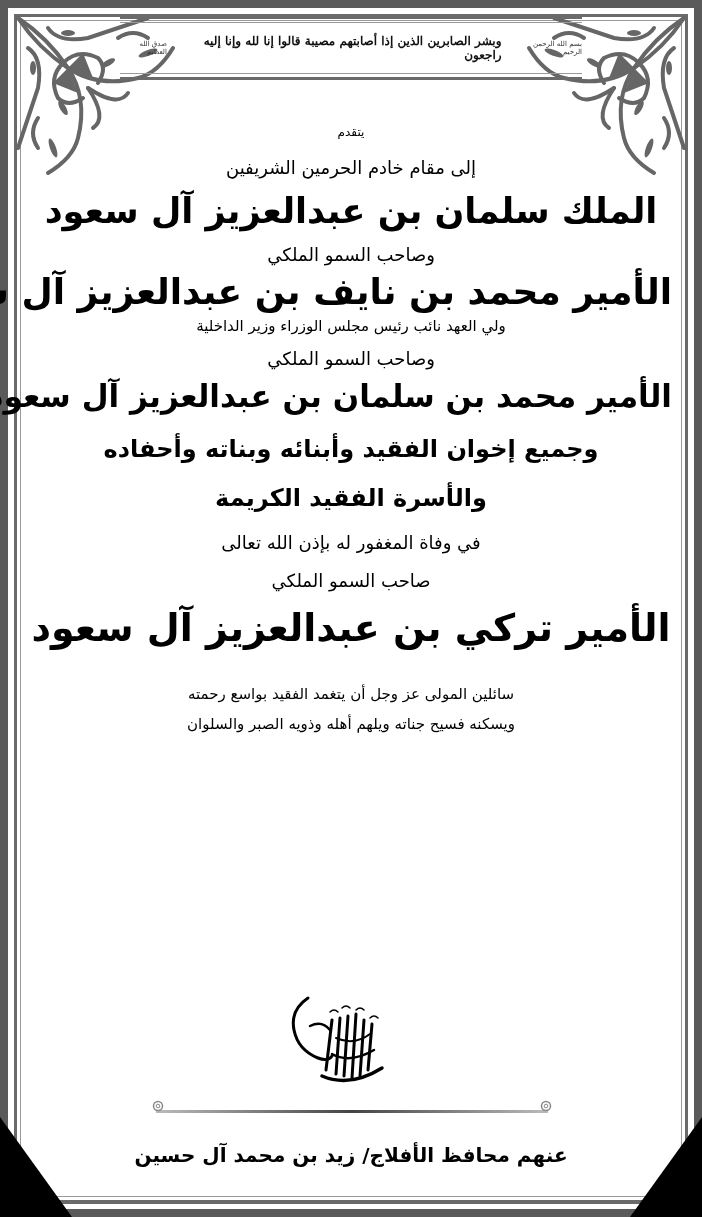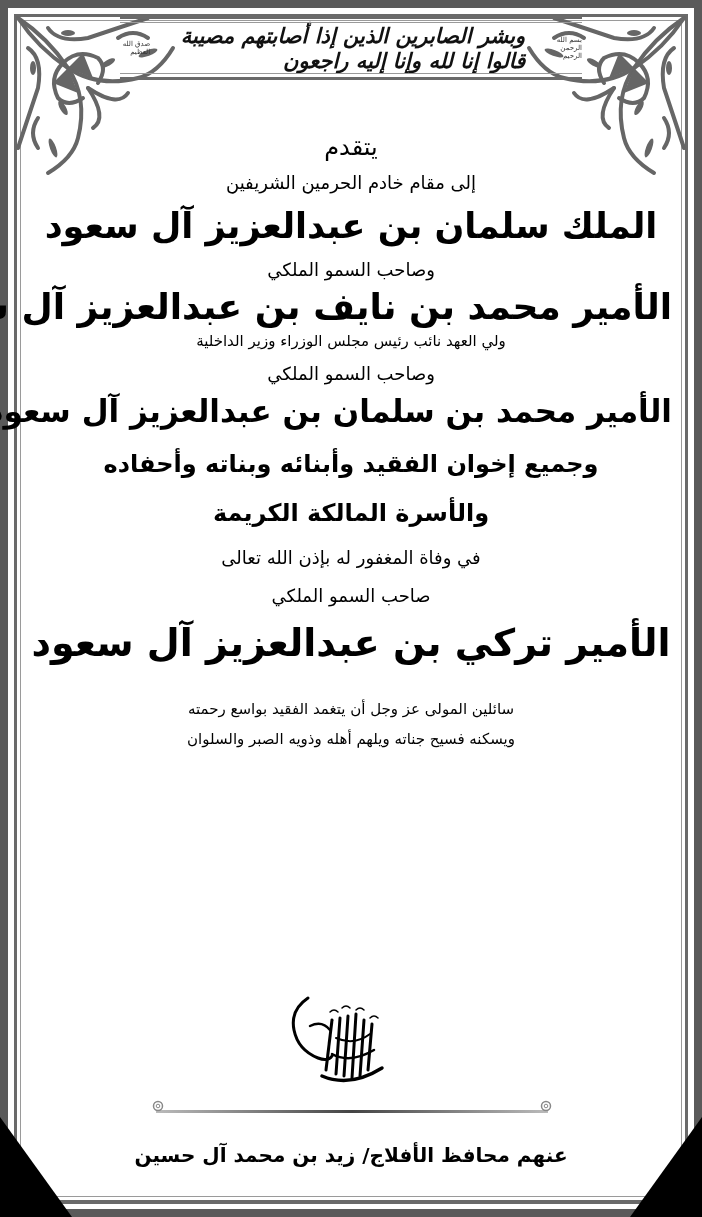--- a/index.html
+++ b/index.html
@@ -40,34 +40,34 @@
   }
   .banner::before, .banner::after {
     content: ""; position: absolute; left: 0; right: 0; height: 1px; background: #9a9a9a;
   }
   .banner::before { top: 3px; }
   .banner::after { bottom: 3px; }
   .banner-small {
     font-family: "DejaVu Serif", serif; font-size: 7px; color: #333;
   }
   .banner-verse {
-    font-family: "DejaVu Serif", serif; font-size: 21px; font-weight: bold; color: #111;
-    letter-spacing: -0.5px; font-style: italic;
+    font-family: "DejaVu Serif", serif; font-size: 12px; font-weight: bold; color: #111;
+    letter-spacing: -0.5px; 
   }
 
   .content {
     position: absolute; left: 30px; right: 30px; top: 110px;
     direction: rtl; text-align: center; color: #000;
   }
   .line { display: block; text-align: center; white-space: nowrap; }
   .regular { font-family: "DejaVu Sans", sans-serif; font-size: 18px; font-weight: normal; }
   .regular-sm { font-family: "DejaVu Sans", sans-serif; font-size: 15px; font-weight: normal; }
   .heavy { font-family: "DejaVu Sans", sans-serif; font-weight: bold; letter-spacing: -0.5px; }
 
-  .l-intro { font-size: 24px; margin-top: 22px; height: 30px; line-height: 30px; }
+  .l-intro { font-size: 12px; margin-top: 7px; height: 30px; line-height: 30px; }
   .l-gov { font-size: 33px; height: 46px; line-height: 46px; }
   .l-cond { height: 38px; line-height: 38px; margin-top: 4px; }
   .l-to { height: 34px; line-height: 34px; margin-top: 4px; }
   .l-king { font-size: 35px; height: 52px; line-height: 52px; }
   .l-title1 { height: 32px; line-height: 32px; margin-top: 2px; }
   .l-prince1 { font-size: 36px; height: 42px; line-height: 42px; }
   .l-role1 { height: 26px; line-height: 26px; }
   .l-title2 { height: 32px; line-height: 32px; margin-top: 4px; }
   .l-prince2 { font-size: 31px; height: 42px; line-height: 42px; }
   .l-role2 { height: 26px; line-height: 26px; }
@@ -173,21 +173,21 @@
   <div class="content">
     <span class="line regular l-intro">يتقدم</span>
     <span class="line regular l-to">إلى مقام خادم الحرمين الشريفين</span>
     <span class="line heavy l-king">الملك سلمان بن عبدالعزيز آل سعود</span>
     <span class="line regular l-title1">وصاحب السمو الملكي</span>
     <span class="line heavy l-prince1">الأمير محمد بن نايف بن عبدالعزيز آل سعود</span>
     <span class="line regular-sm l-role1">ولي العهد نائب رئيس مجلس الوزراء وزير الداخلية</span>
     <span class="line regular l-title2">وصاحب السمو الملكي</span>
     <span class="line heavy l-prince2">الأمير محمد بن سلمان بن عبدالعزيز آل سعود</span>
     <span class="line heavy l-family1">وجميع إخوان الفقيد وأبنائه وبناته وأحفاده</span>
-    <span class="line heavy l-family2">والأسرة المالكة الكريمة</span>
+    <span class="line heavy l-family2">والأسرة الفقيد الكريمة</span>
     <span class="line regular l-death">في وفاة المغفور له بإذن الله تعالى</span>
     <span class="line regular l-title3">صاحب السمو الملكي</span>
     <span class="line heavy l-deceased">الأمير تركي بن عبدالعزيز آل سعود</span>
     <span class="line regular-sm l-prayer1">سائلين المولى عز وجل أن يتغمد الفقيد بواسع رحمته</span>
     <span class="line regular-sm l-prayer2">ويسكنه فسيح جناته ويلهم أهله وذويه الصبر والسلوان</span>
   </div>
 
   <svg class="calligraphy" viewBox="0 0 140 100">
     <title>إنا لله وإنا إليه راجعون</title>
     <g fill="none" stroke="#000" stroke-linecap="round">

